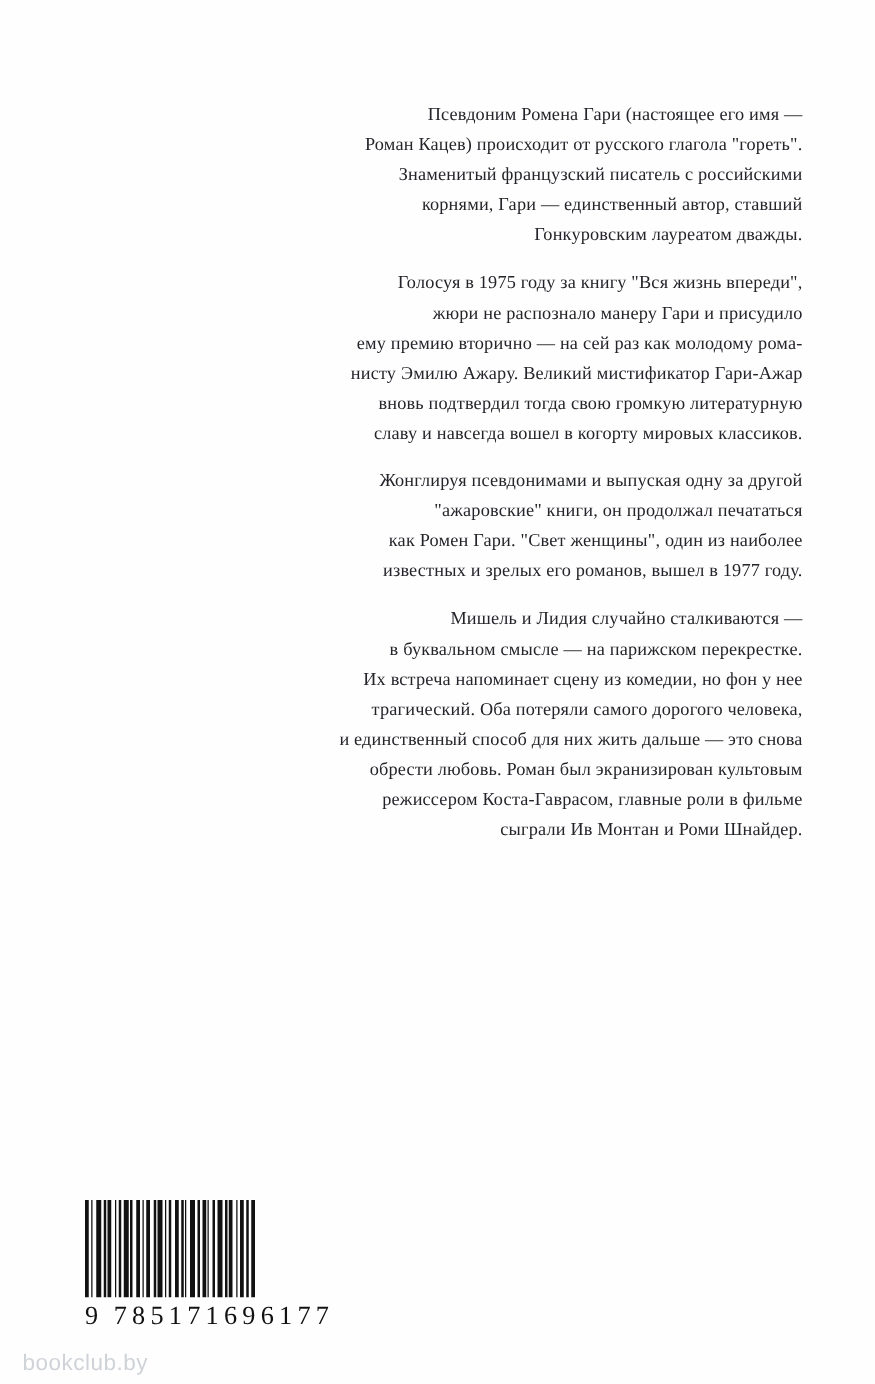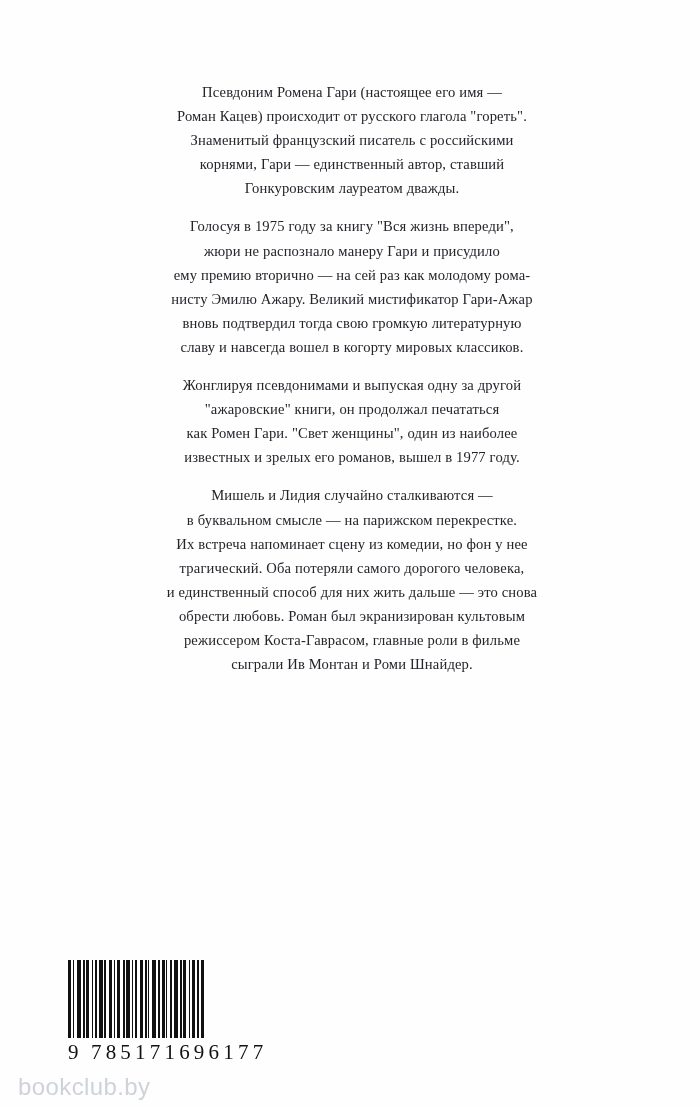--- a/index.html
+++ b/index.html
@@ -30,21 +30,21 @@
     top: 80px;
     width: 580px;
   }
   .blurb p {
     margin: 0;
     font-family: "Liberation Serif", serif;
     font-size: 14.6px;
     line-height: 24.1px;
     color: #24242a;
     letter-spacing: 0.15px;
-    text-align: center;
+    text-align: right;
     white-space: pre-line;
   }
   .blurb p + p {
     margin-top: 14px;
   }
 
   
   .blurb p {
     text-rendering: optimizeLegibility;
   }
@@ -81,21 +81,21 @@
     font-size: 21px;
     letter-spacing: 3px;
   }
 
   
   .watermark {
     position: absolute;
     left: 18px;
     bottom: 6px;
     font-family: "Liberation Sans", sans-serif;
-    font-size: 24px;
+    font-size: 18px;
     color: #cfd3d8;
     letter-spacing: 0.4px;
   }
 </style>
 </head>
 <body>
 
 <div class="page">
 
   <div class="blurb">

